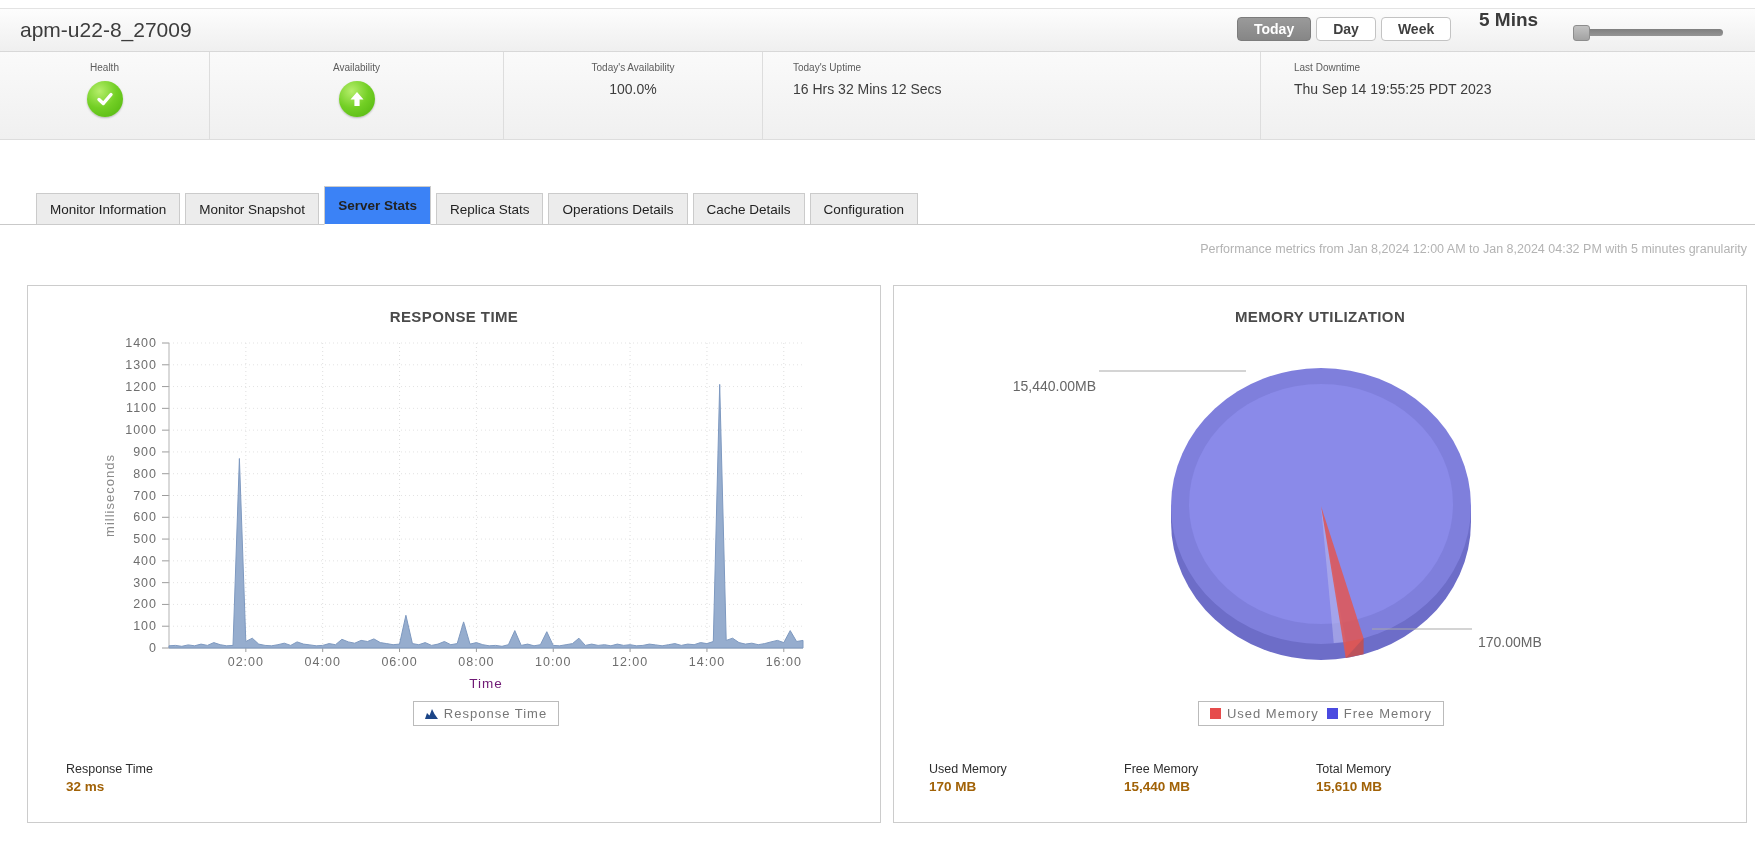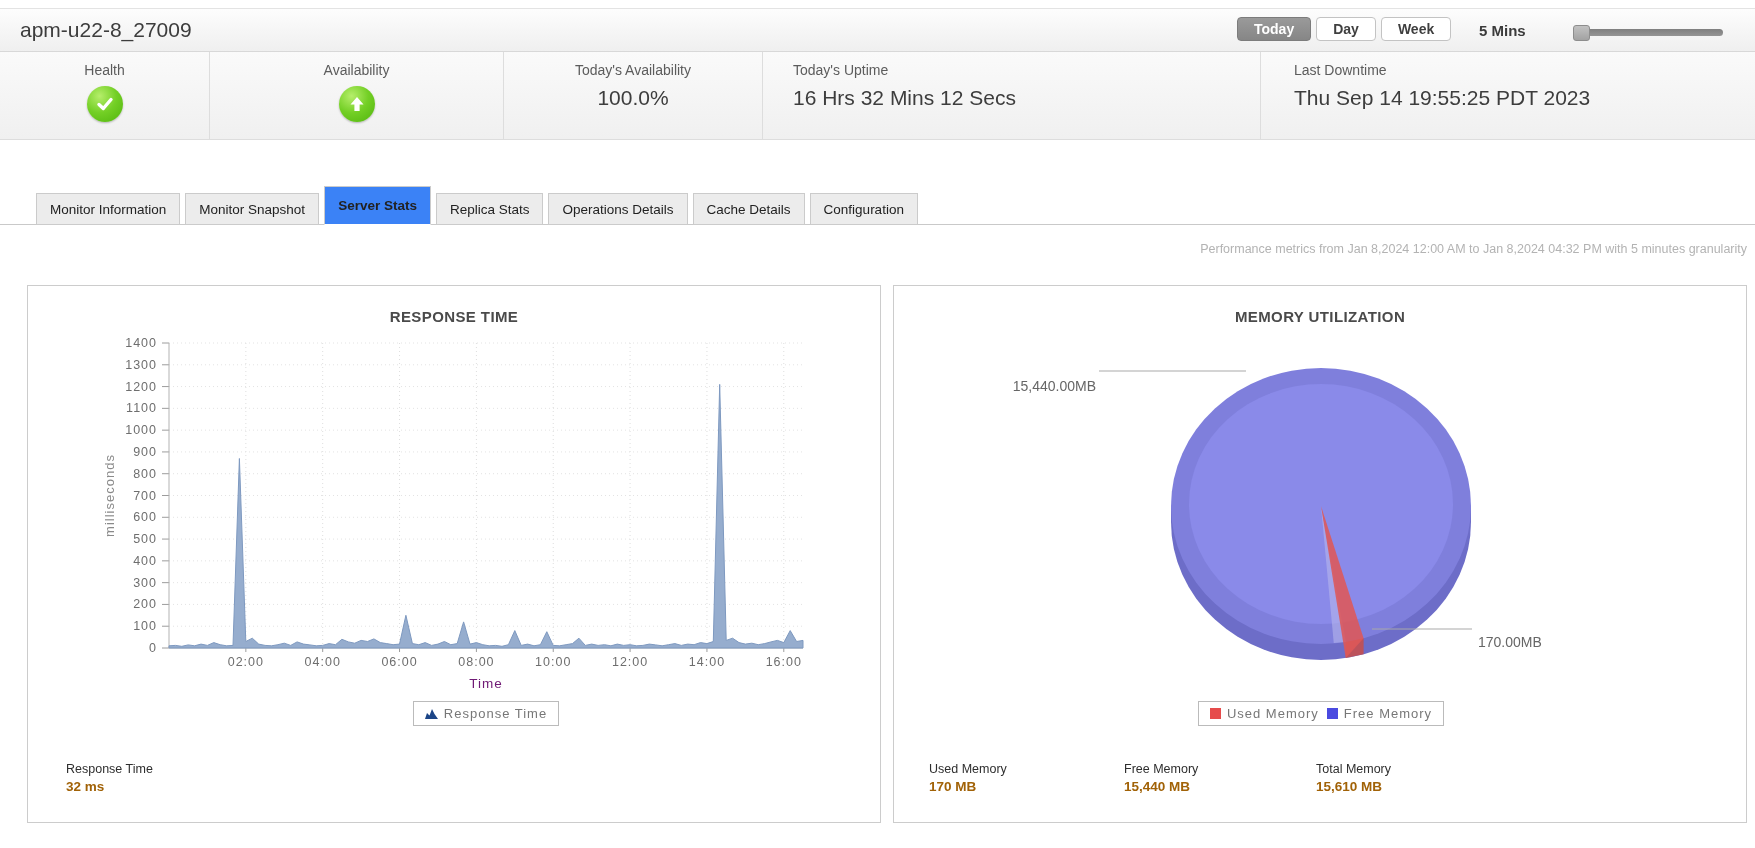--- a/index.html
+++ b/index.html
@@ -8,33 +8,33 @@
   #app { position:relative; width:1755px; height:848px; background:#fff; overflow:hidden; }
 
   
   .titlebar { position:absolute; left:0; top:8px; width:1755px; height:44px;
     background:linear-gradient(#fdfdfd,#efefef); border-top:1px solid #e3e3e3; border-bottom:1px solid #d8d8d8; }
   .titlebar .montitle { position:absolute; left:20px; top:9px; font-size:21px; color:#3c3c3c; }
   .period-group { position:absolute; left:1237px; top:8px; display:flex; gap:5px; }
   .pbtn { height:24px; padding:0 16px; font-size:14px; font-weight:bold; color:#3f3f3f;
     background:#fff; border:1px solid #c3c3c3; border-radius:4px; display:flex; align-items:center; cursor:pointer; }
   .pbtn.active { background:linear-gradient(#9a9a9a,#868686); color:#fff; border-color:#7c7c7c; }
-  .gran-label { position:absolute; left:1479px; top:13px; font-size:15px; font-weight:bold; color:#3b3b3b; }
+  .gran-label { position:absolute; left:1479px; top:0; font-size:19px; font-weight:bold; color:#3b3b3b; }
   .slider { position:absolute; left:1575px; top:20px; width:148px; height:7px;
     background:linear-gradient(#7f7f7f,#949494); border-radius:4px; cursor:pointer; }
   .slider .thumb { position:absolute; left:-2px; top:-4px; width:17px; height:16px;
     background:linear-gradient(#c2c2c2,#a2a2a2); border:1px solid #8d8d8d; border-radius:3px; }
 
   
   .statusband { position:absolute; left:0; top:52px; width:1755px; height:88px;
     background:linear-gradient(#fafafa,#f0f0f0); border-bottom:1px solid #ddd; }
   .scell { position:absolute; top:0; height:88px; padding-top:10px; }
   .scell.bordered { border-left:1px solid #ddd; }
-  .slabel { font-size:14px; color:#5c5c5c; margin-bottom:8px; }
-  .svalue { font-size:21px; color:#3d3d3d; }
+  .slabel { font-size:10px; color:#5c5c5c; margin-bottom:8px; }
+  .svalue { font-size:14px; color:#3d3d3d; }
   .center { text-align:center; }
   .gicon { width:36px; height:36px; border-radius:50%; margin:0 auto;
     background:radial-gradient(circle at 35% 28%, #b6ee6b, #73cf25 48%, #50b40d);
     box-shadow:0 1px 2px rgba(0,0,0,.25); display:flex; align-items:center; justify-content:center; }
 
   
   .tabs { position:absolute; left:0; top:185px; width:1755px; height:40px;
     border-bottom:1px solid #c9c9c9; padding-left:36px; display:flex; gap:5px; align-items:flex-end; }
   .tab { height:32px; display:flex; align-items:center; padding:0 13px; background:#ececec;
     border:1px solid #cbcbcb; font-size:13.5px; color:#222; margin-bottom:-1px; cursor:pointer; white-space:nowrap; }

